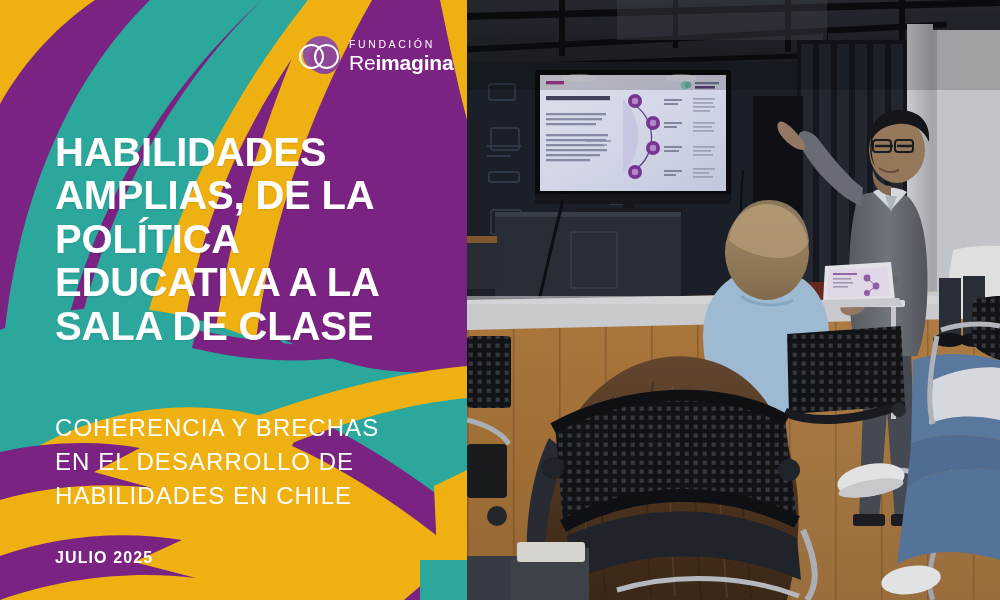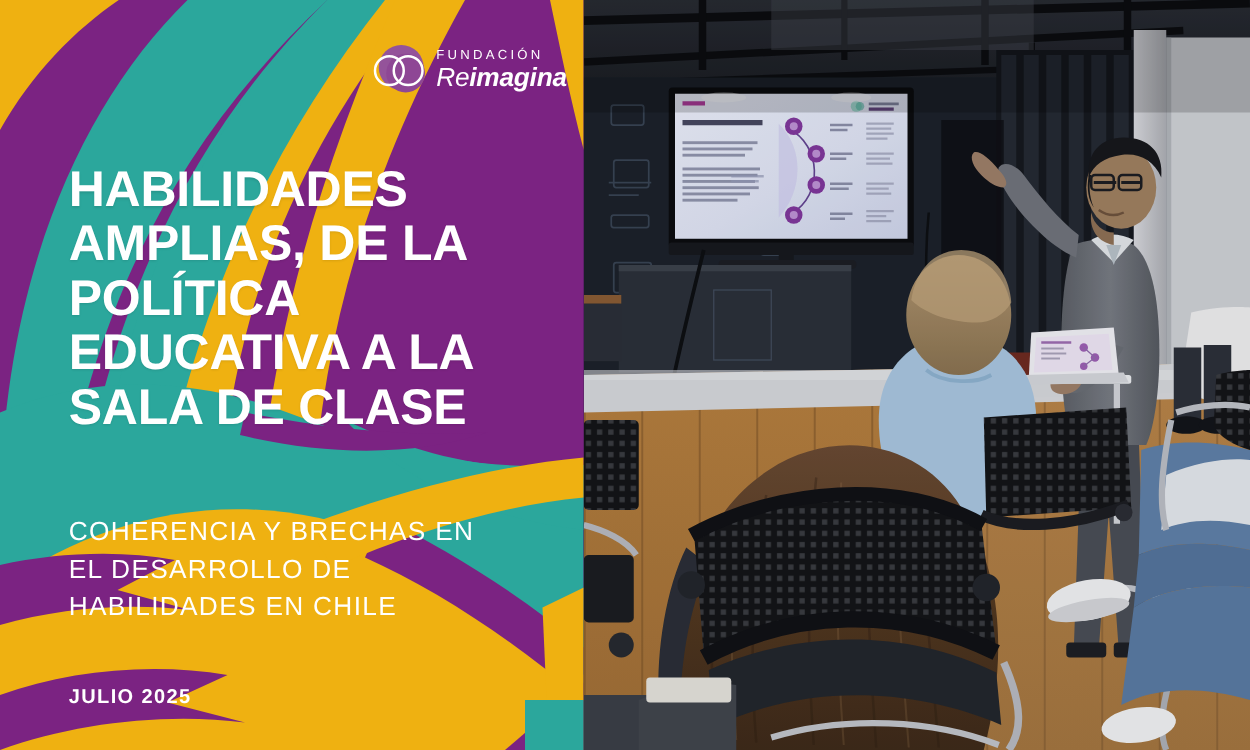--- a/index.html
+++ b/index.html
@@ -28,33 +28,33 @@
   }
   #logo-mark .b1 { left:7px;  top:3px;  width:36px; height:36px; background:#94539A; }
   #logo-mark .b2 { left:13px; top:10px; width:31px; height:31px; background:#8E4795; }
   #logo-mark .b3 { left:3px;  top:11px; width:25px; height:25px; border:2.1px solid #ffffff; background:transparent; }
   #logo-mark .b4 { left:18px; top:11px; width:25px; height:25px; border:2.1px solid #ffffff; background:transparent; }
   #logo-words { display:flex; flex-direction:column; justify-content:center; line-height:1; }
   #logo-fundacion {
     color:#ffffff; font-size:10.5px; letter-spacing:2.6px;
     font-weight:400; margin-bottom:2px;
   }
-  #logo-reimagina { font-size:21px; letter-spacing:-0.2px; color:#ffffff;font-style:italic; }
+  #logo-reimagina { font-size:21px; letter-spacing:-0.2px; color:#ffffff; }
   #logo-reimagina .re { font-weight:400; }
   #logo-reimagina .imagina { font-weight:700; }
 
   #cover-title {
     position:absolute; left:55px; top:131px; width:340px;
     color:#ffffff; font-weight:700; font-size:40px; line-height:1.085;
     letter-spacing:-0.2px; text-transform:uppercase;
     text-shadow:0 1px 2px rgba(0,0,0,0.10);
   }
   #cover-subtitle {
     position:absolute; left:55px; top:411px; width:350px;
-    color:#ffffff; font-weight:400; font-size:21px; line-height:1.42;
+    color:#ffffff; font-weight:400; font-size:24px; line-height:1.42;
     letter-spacing:1.05px; text-transform:uppercase;
   }
   #cover-date {
     position:absolute; left:55px; top:549px;
     color:#ffffff; font-weight:700; font-size:16px; letter-spacing:1.1px;
     text-transform:uppercase;
   }
 
   
   #photo { position:relative; width:533px; height:600px; overflow:hidden; background:#1c2028; }

